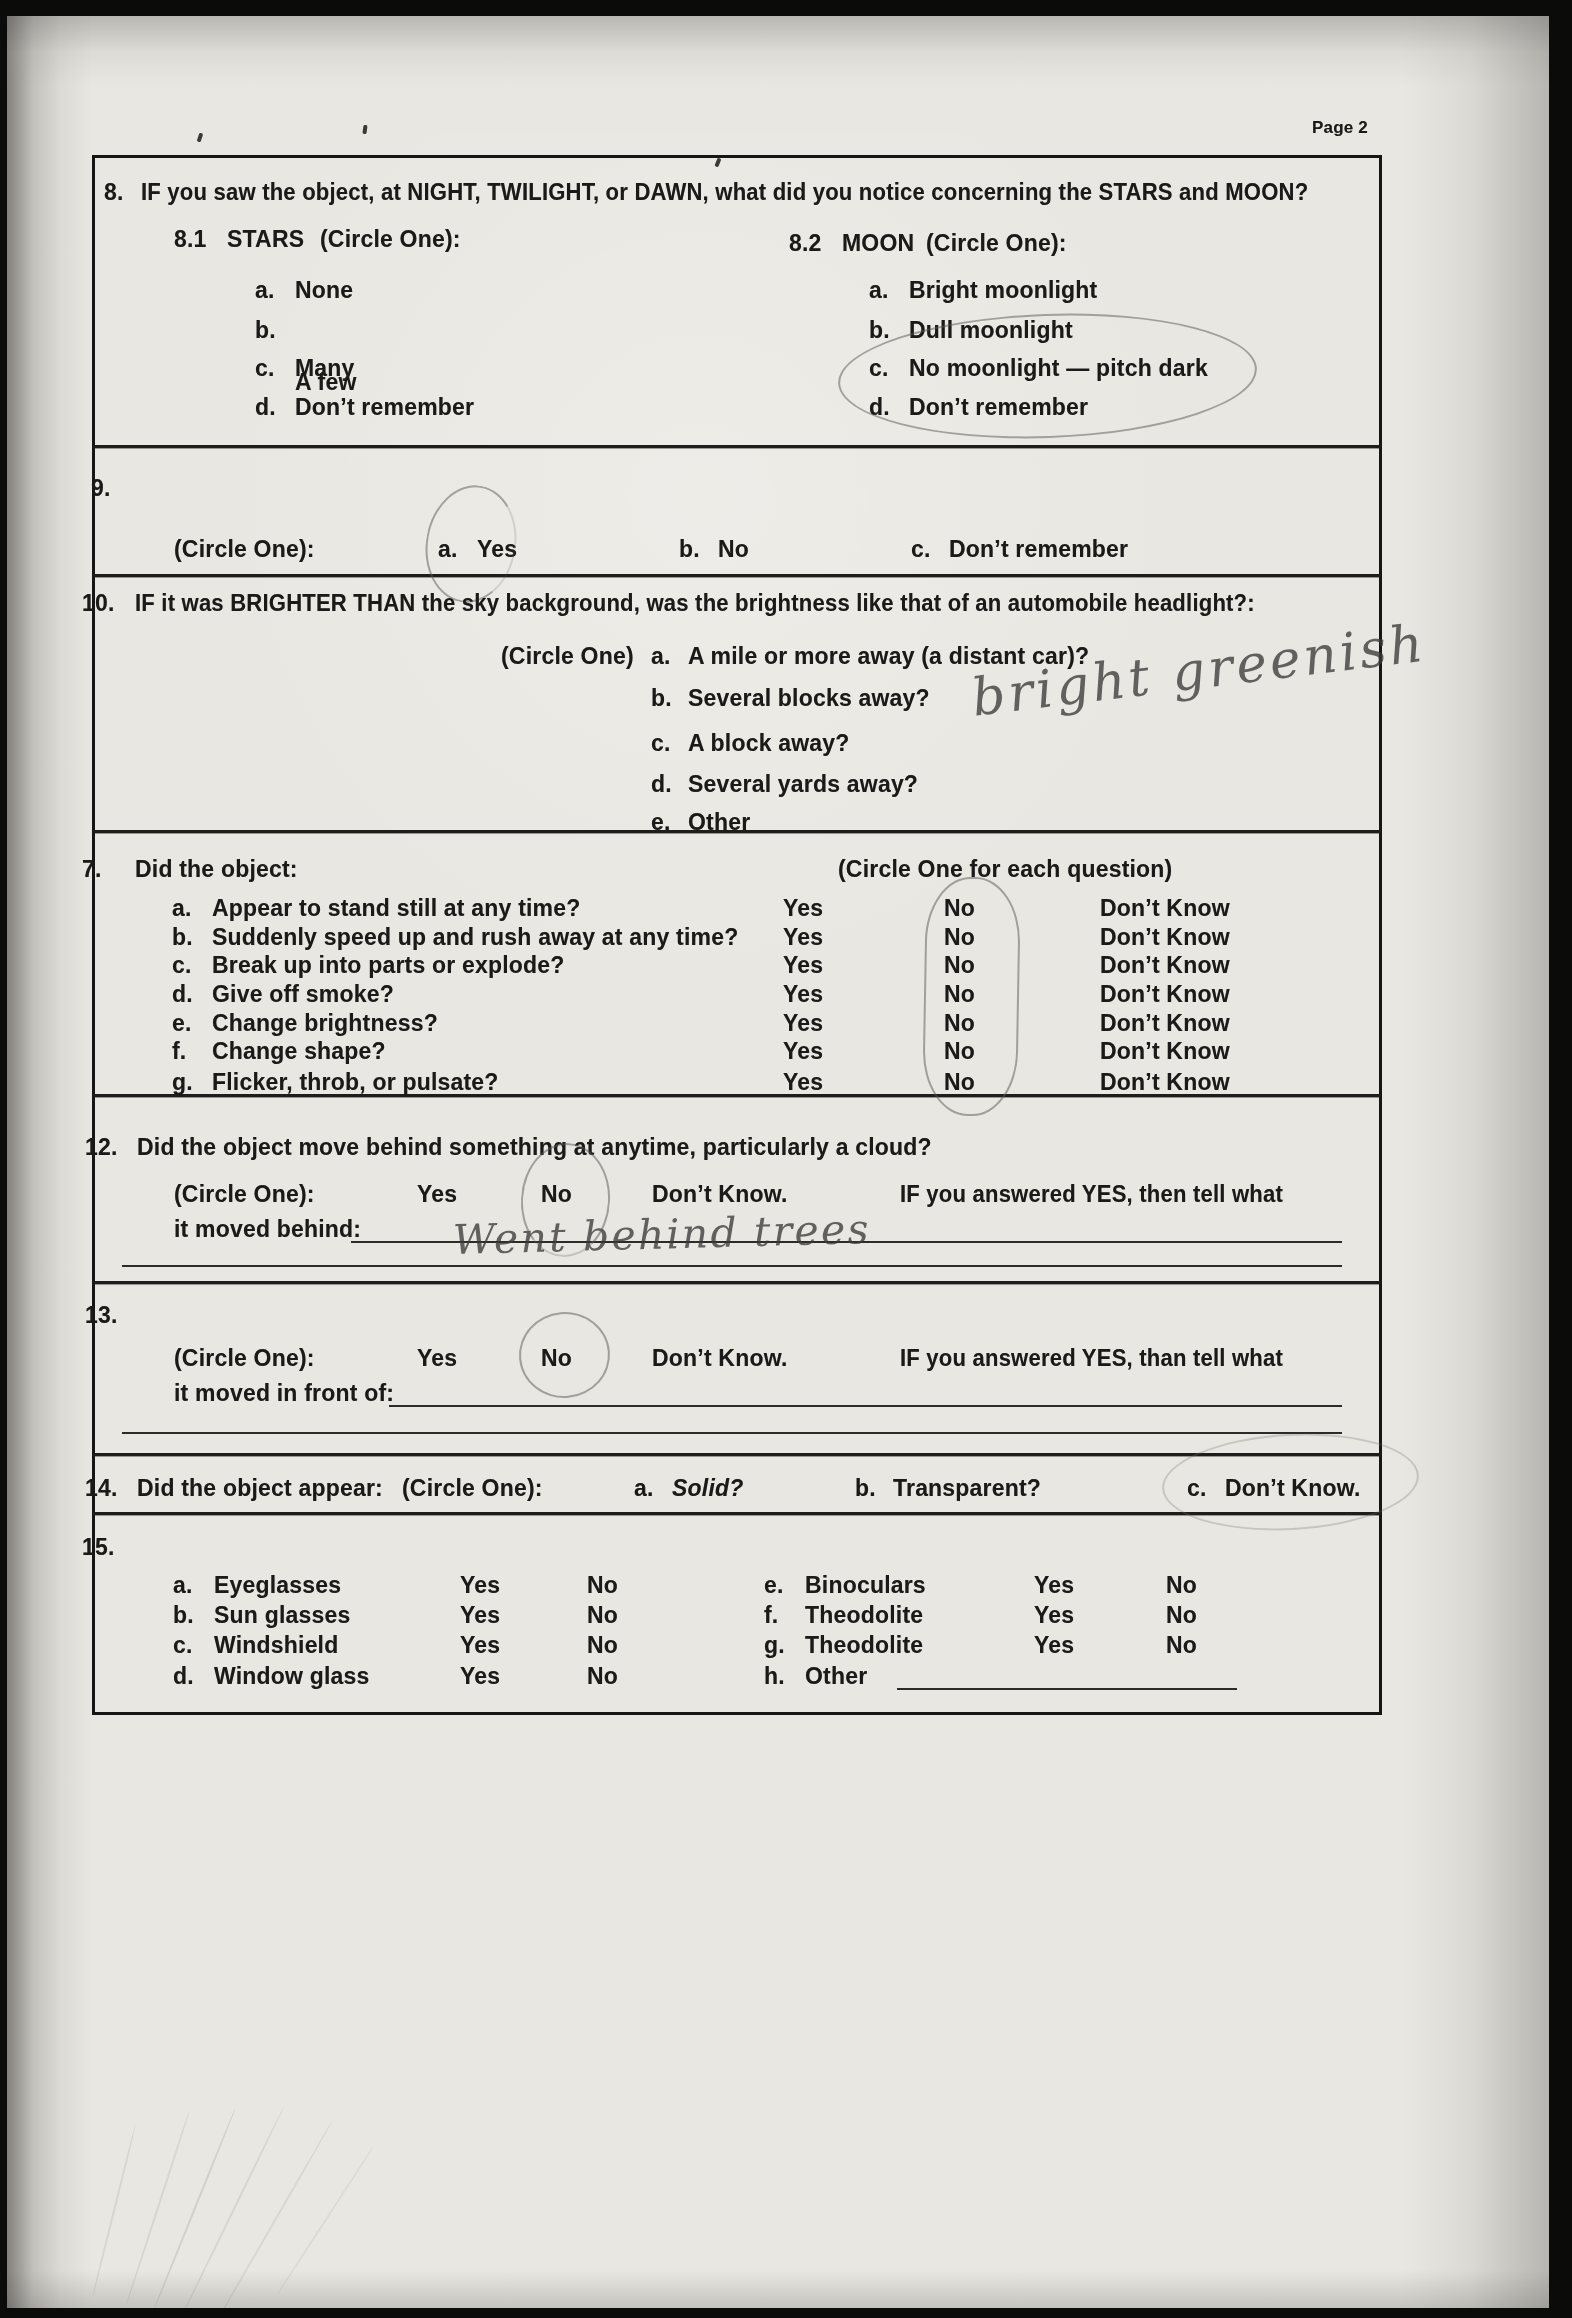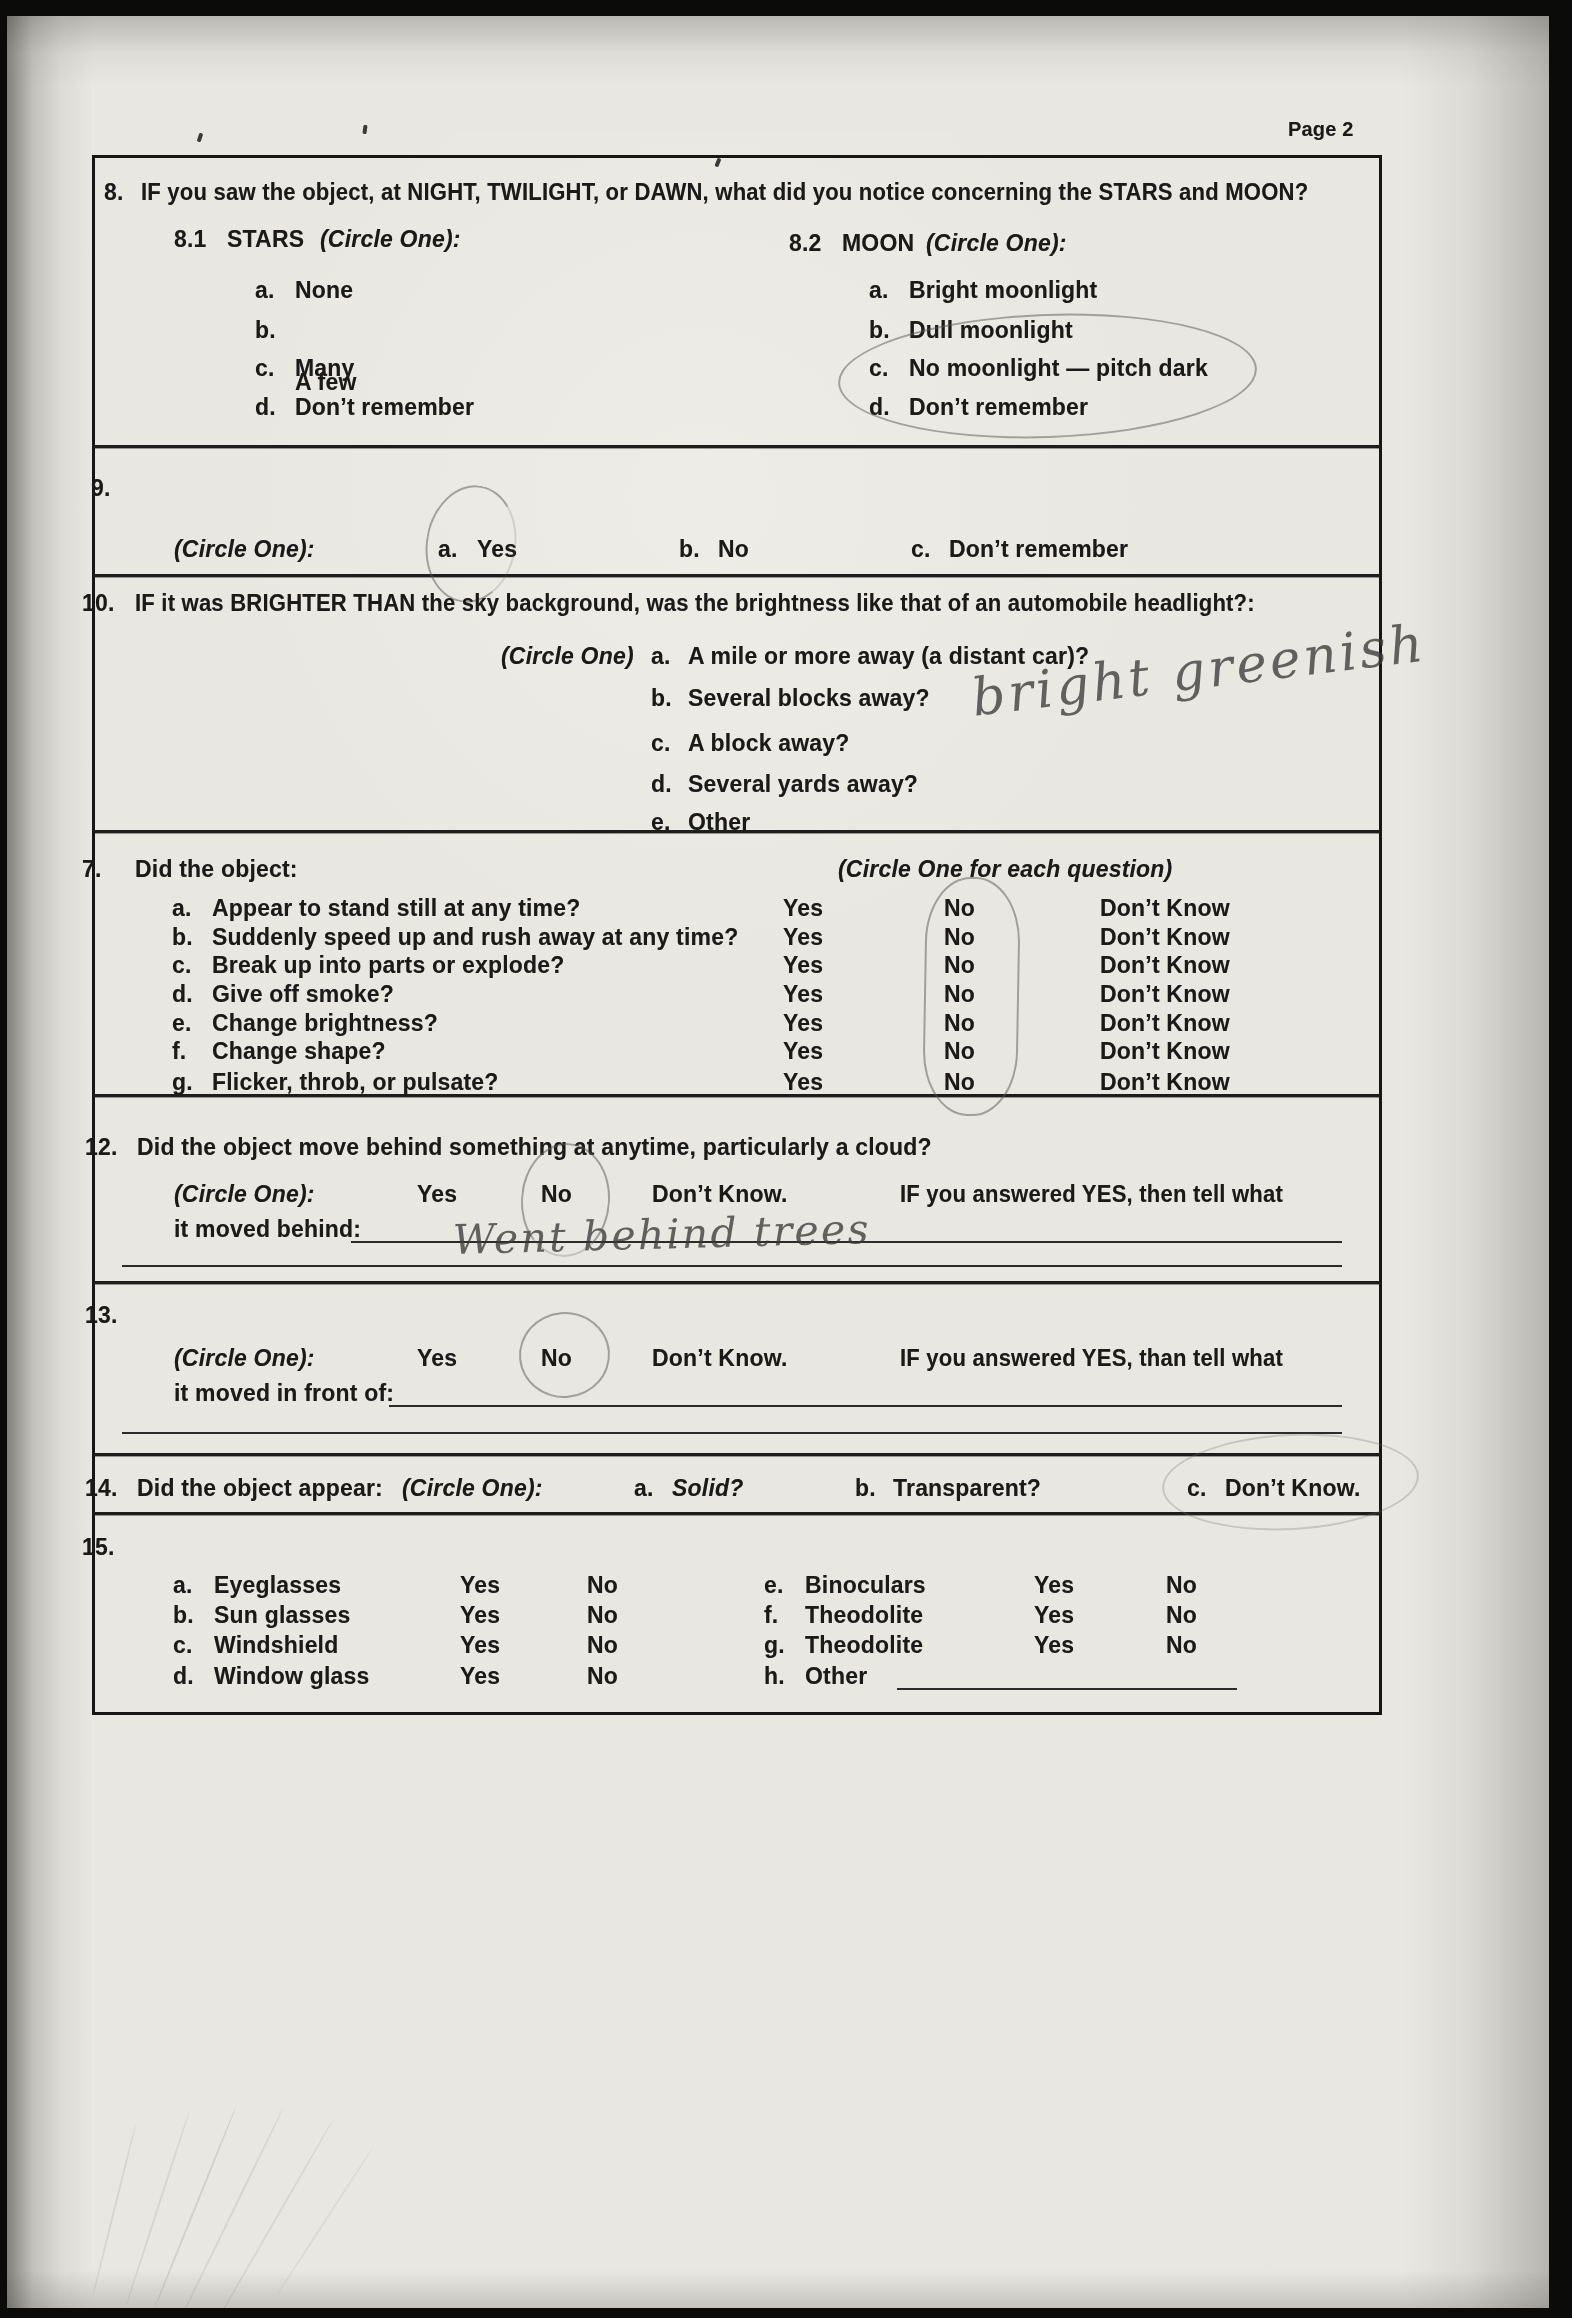--- a/index.html
+++ b/index.html
@@ -16,22 +16,22 @@
   .shade-bottom{left:0;bottom:0;right:0;height:38px;
     background:linear-gradient(0deg,rgba(70,68,65,.22),rgba(0,0,0,0));}
   .shade-sheen{left:10%;top:5%;width:70%;height:40%;
     background:radial-gradient(ellipse at 50% 40%,rgba(255,255,255,.22),rgba(255,255,255,0) 65%);}
   .formbox{position:absolute;left:92px;top:155px;width:1284px;height:1554px;
     border:3.8px solid #161614;}
   .sep{position:absolute;left:-2.2px;right:-2.2px;height:2.7px;background:#1d1d1b;box-shadow:0 0.5px 0.5px rgba(30,30,28,.4);}
   .t{position:absolute;font-weight:bold;font-size:23px;color:#1a1a18;white-space:nowrap;
      letter-spacing:0.2px;text-shadow:0 0 0.5px rgba(25,25,22,.35);transform-origin:left center;}
   .sx{transform:scaleX(.96);}
-  .it{font-style:italic;}
-  .small{font-size:20px;}
+  .it{}
+  .small{font-size:17px;margin-left:24px;}
   .hw{position:absolute;font-family:"DejaVu Serif",serif;font-style:italic;white-space:nowrap;
       color:rgba(58,58,56,.78);transform-origin:left center;}
   .circle{position:absolute;border:2.2px solid rgba(88,88,86,.5);border-radius:50%;}
   .uline{position:absolute;height:2.2px;background:#2b2b29;}
   .scribble{position:absolute;width:2.2px;border-radius:50%;background:rgba(55,55,52,.10);}
   .speck{position:absolute;width:3.8px;height:8.6px;background:#3a3a38;border-radius:1.6px;}
 </style>
 </head>
 <body>
 

